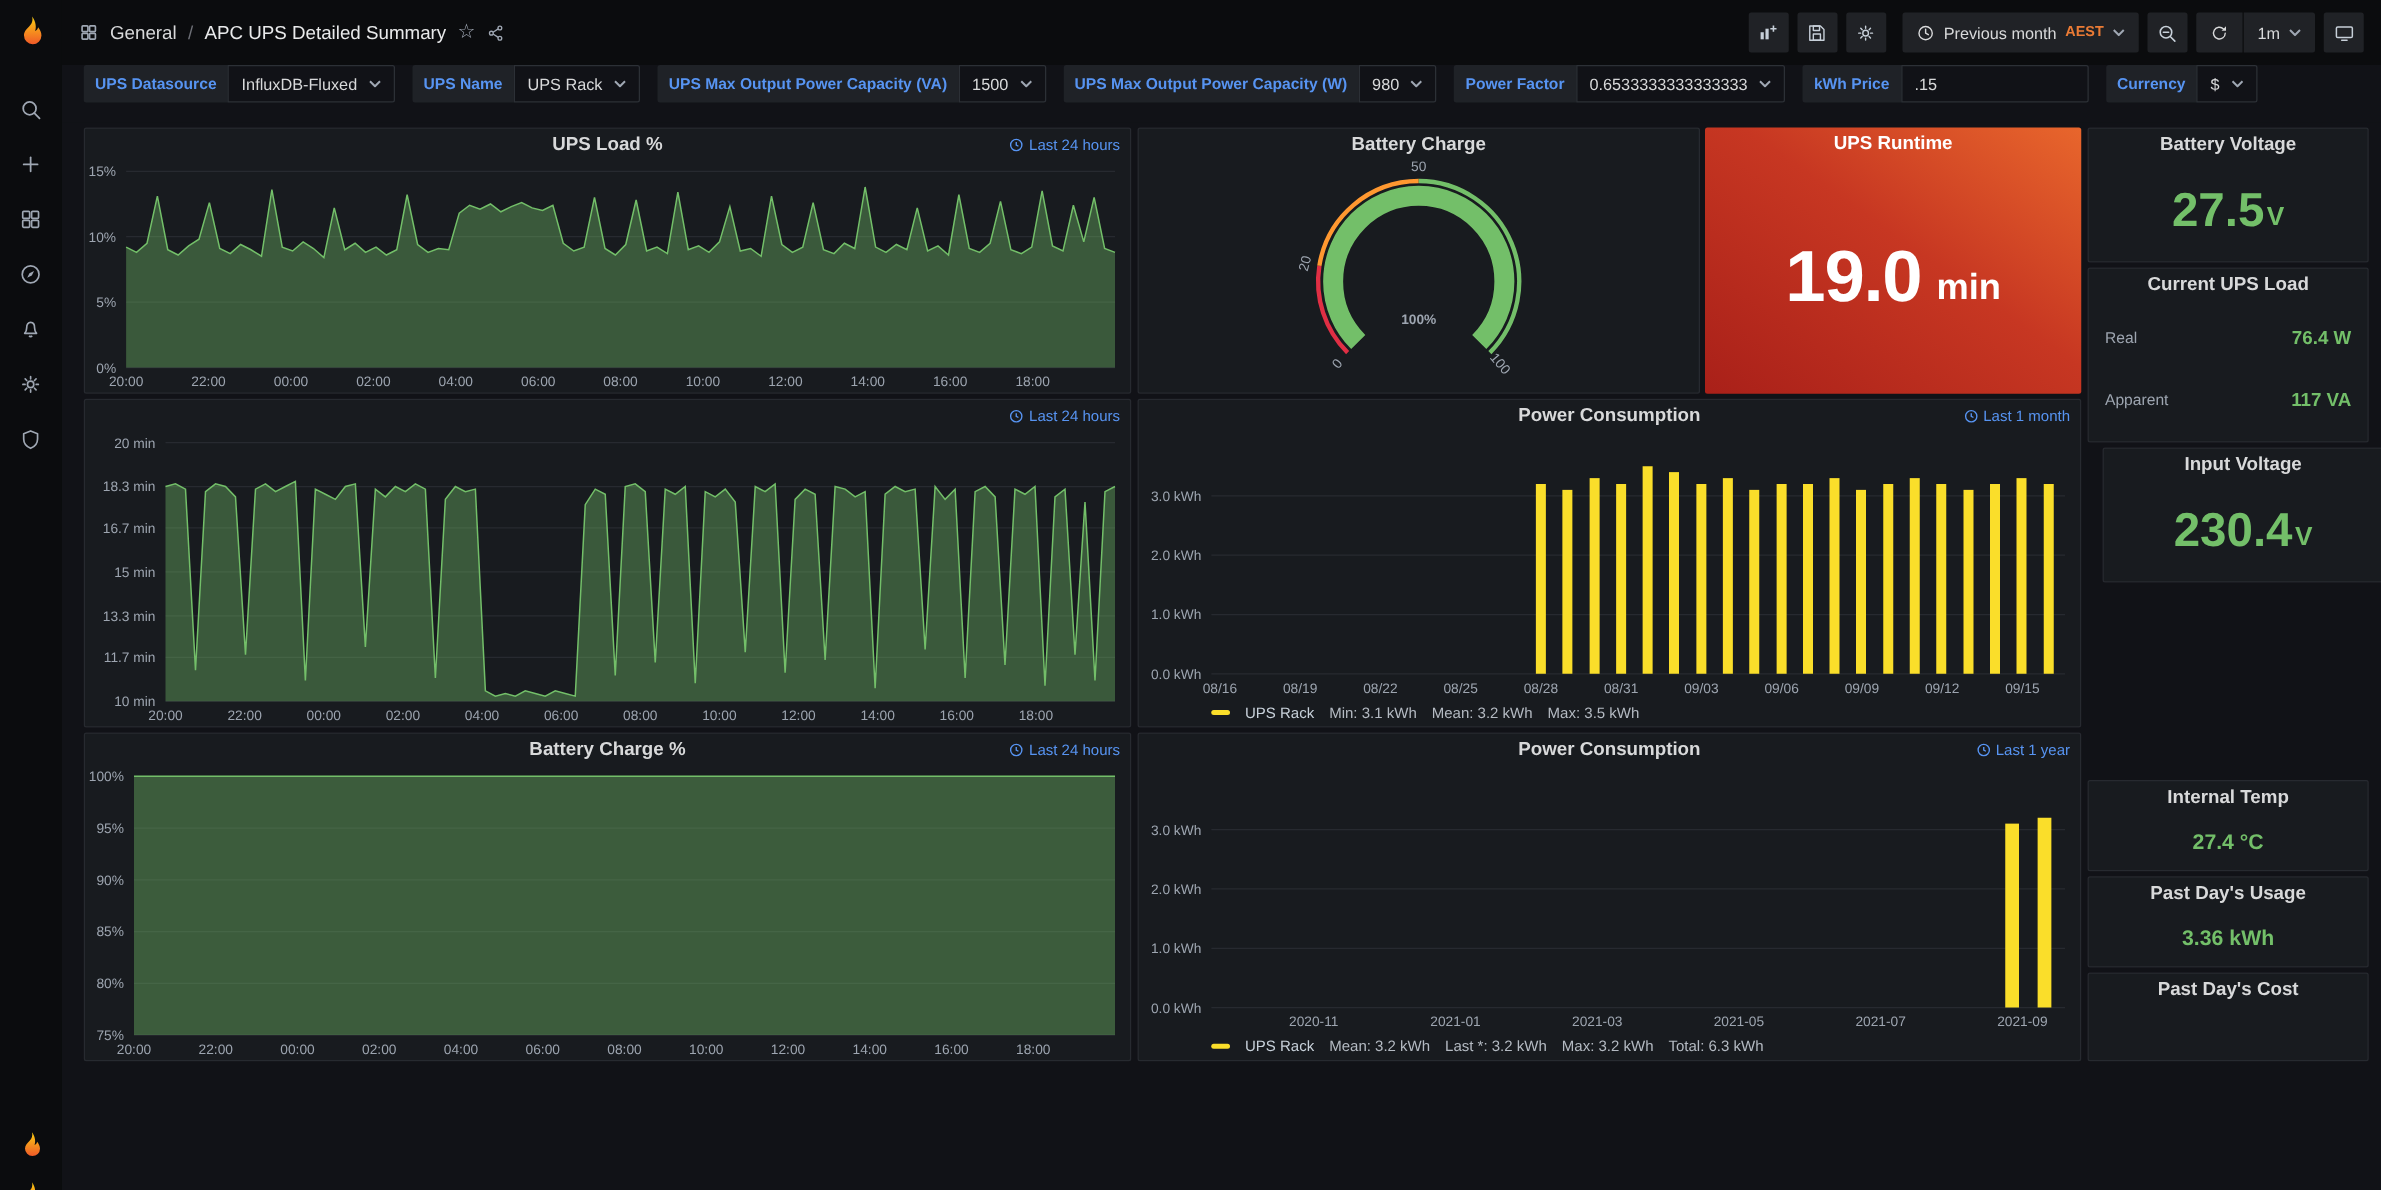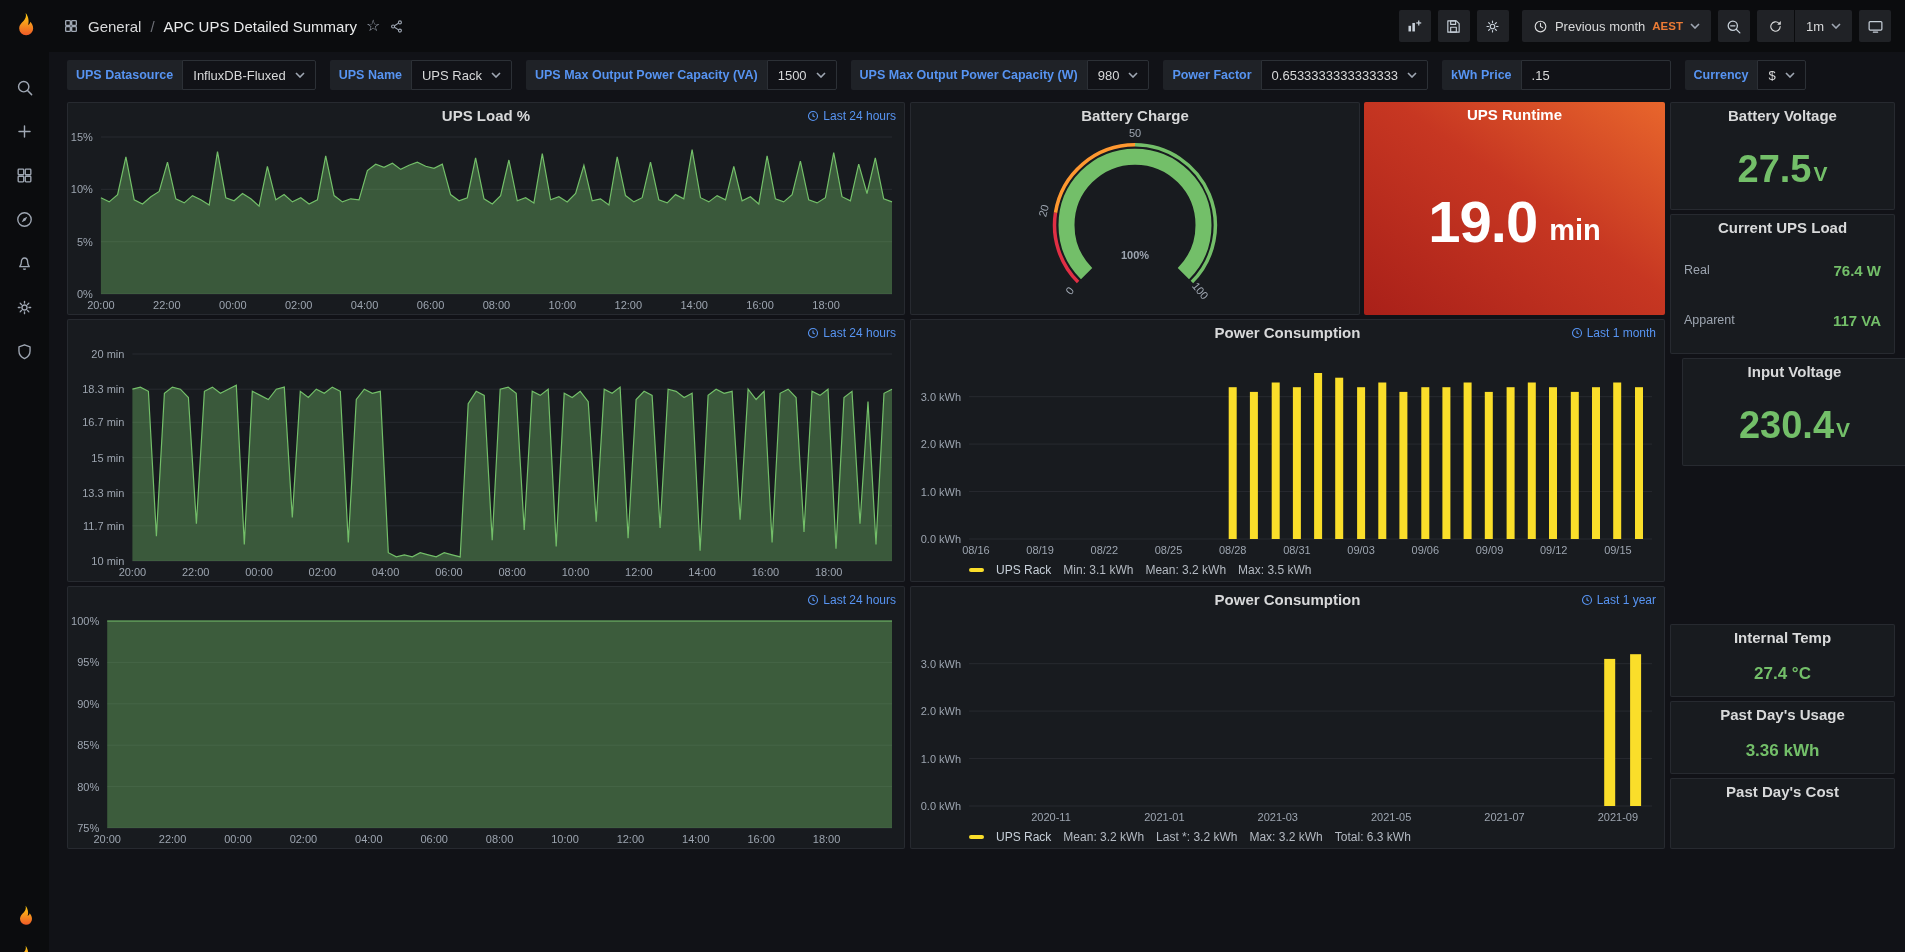--- a/index.html
+++ b/index.html
@@ -37,21 +37,21 @@
 .nav-pill svg.ic{width:15px;height:15px}
 .tz{color:#eb7b35;font-weight:700;font-size:11.5px}
 .caret{width:10px;height:6px;stroke:#9fa7b3;stroke-width:1.6;fill:none}
 .btn-group{display:flex;gap:1px}
 .btn-group .nav-pill{border-radius:0}
 .btn-group .nav-pill:first-child{border-radius:2px 0 0 2px}
 .btn-group .nav-pill:last-child{border-radius:0 2px 2px 0}
 
 
 .submenu{position:absolute;left:49px;right:0;top:52px;height:46px;display:flex;
-  align-items:center;padding:0 18px;gap:14px;background:#111217}
+  padding:0 18px;gap:14px;background:#111217}
 .var{display:flex}
 .var-label{height:30px;line-height:30px;padding:0 9px;background:#1f2227;color:#5794f2;
   font-size:12.5px;font-weight:600;border-radius:2px 0 0 2px;white-space:nowrap}
 .var-value{height:30px;padding:0 10px;background:#111217;border:1px solid #2c3036;
   display:flex;align-items:center;gap:9px;color:#d8d9da;font-size:13px;cursor:pointer;
   border-radius:0 2px 2px 0;white-space:nowrap}
 .var-value.input{min-width:150px;cursor:text}
 
 
 .dash{position:absolute;left:49px;top:102px;width:1856px;height:850px}
@@ -538,20 +538,21 @@
     <div class="legend">
       <span class="swatch"></span>
       <span class="lseries">UPS Rack</span>
       <span class="lstat">Min: 3.1 kWh</span>
       <span class="lstat">Mean: 3.2 kWh</span>
       <span class="lstat">Max: 3.5 kWh</span>
     </div>
   </section>
 
   <section class="panel" style="left:18px;top:484px;width:838px;height:263px">
+    <h2 class="ptitle">Battery Charge %</h2>
     <a class="tlink">
       <svg viewBox="0 0 24 24" fill="none" stroke="currentColor" stroke-width="2.2">
           <circle cx="12" cy="12" r="9"></circle>
           <path d="M12 7v5l3.5 2"></path>
         </svg>
       <span>Last 24 hours</span>
     </a>
     <div class="pbody chart">
         <svg width="836" height="235">
           <line x1="39.2" x2="824" y1="215.0" y2="215.0" class="gline"></line>

